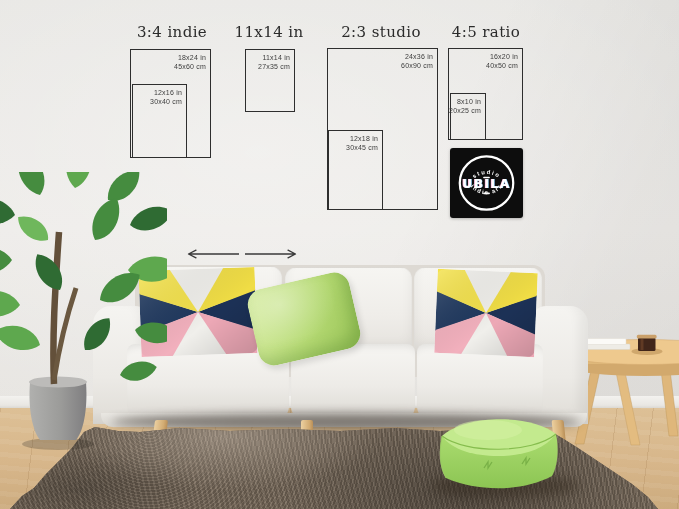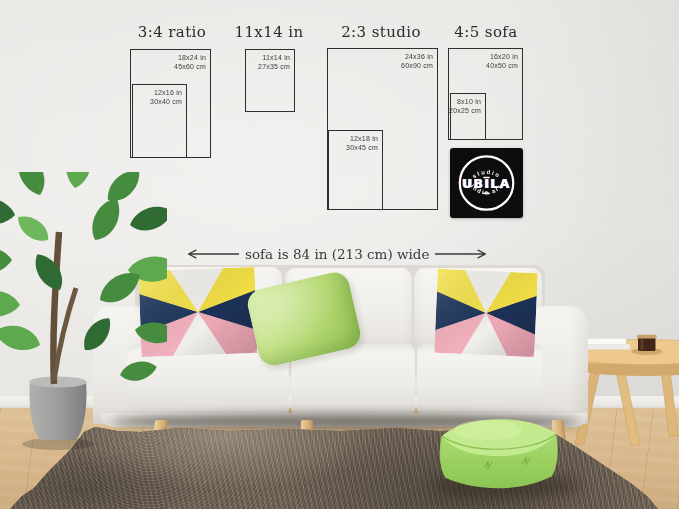--- a/index.html
+++ b/index.html
@@ -64,21 +64,21 @@
 </style>
 </head>
 <body>
 
 <div class="scene">
 
   <div class="wall"></div>
   <div class="baseboard"></div>
   <div class="floor"></div>
 
-  <div class="sg-title" style="left:172px;top:23px;">3:4 ratio</div>
+  <div class="sg-title" style="left:172px;top:23px;">3:4 indie</div>
   <div class="sg-rect" style="left:130px;top:49px;width:81px;height:109px;">
     <div class="sg-label">
       <span>18x24 in</span>
       <span>45x60 cm</span>
     </div>
   </div>
   <div class="sg-rect" style="left:132px;top:84px;width:55px;height:74px;">
     <div class="sg-label">
       <span>12x16 in</span>
       <span>30x40 cm</span>
@@ -100,21 +100,21 @@
       <span>60x90 cm</span>
     </div>
   </div>
   <div class="sg-rect" style="left:328px;top:130px;width:55px;height:80px;">
     <div class="sg-label">
       <span>12x18 in</span>
       <span>30x45 cm</span>
     </div>
   </div>
 
-  <div class="sg-title" style="left:486px;top:23px;">4:5 sofa</div>
+  <div class="sg-title" style="left:486px;top:23px;">4:5 ratio</div>
   <div class="sg-rect" style="left:448px;top:48px;width:75px;height:92px;">
     <div class="sg-label">
       <span>16x20 in</span>
       <span>40x50 cm</span>
     </div>
   </div>
   <div class="sg-rect" style="left:450px;top:93px;width:36px;height:47px;">
     <div class="sg-label">
       <span>8x10 in</span>
       <span>20x25 cm</span>
@@ -139,21 +139,20 @@
       <text font-size="6" fill="#ffffff" letter-spacing="1.6" font-family="Liberation Sans, sans-serif" font-weight="bold">
         <textPath href="#arcBot" startOffset="50%" text-anchor="middle">indie art</textPath>
       </text>
     </svg>
   </div>
 
   <div class="sofa-note">
     <svg width="53" height="10" viewBox="0 0 53 10">
       <path d="M53,5 L3,5 M10,1.2 L2.5,5 L10,8.8" stroke="#3a3a3a" stroke-width="1.3" fill="none" stroke-linecap="round" stroke-linejoin="round"></path>
     </svg>
-    <span class="note-text">sofa is 84 in (213 cm) wide</span>
     <svg width="53" height="10" viewBox="0 0 53 10">
       <path d="M0,5 L50,5 M43,1.2 L50.5,5 L43,8.8" stroke="#3a3a3a" stroke-width="1.3" fill="none" stroke-linecap="round" stroke-linejoin="round"></path>
     </svg>
   </div>
 
   <svg style="left:470px;top:330px;" width="209" height="122" viewBox="0 0 209 122">
     <path d="M121,40 L130,40 L114,114 L105,114 Z" fill="#dcb377" stroke="#bf985e" stroke-width=".5"></path>
     <path d="M146,42 L155,42 L170,115 L161,115 Z" fill="#e3bc80" stroke="#c6a066" stroke-width=".5"></path>
     <path d="M191,40 L200,40 L208,106 L199,106 Z" fill="#dfb77b" stroke="#c19a5f" stroke-width=".5"></path>
     <ellipse cx="175" cy="33" rx="88" ry="13" fill="#d2a96d"></ellipse>

